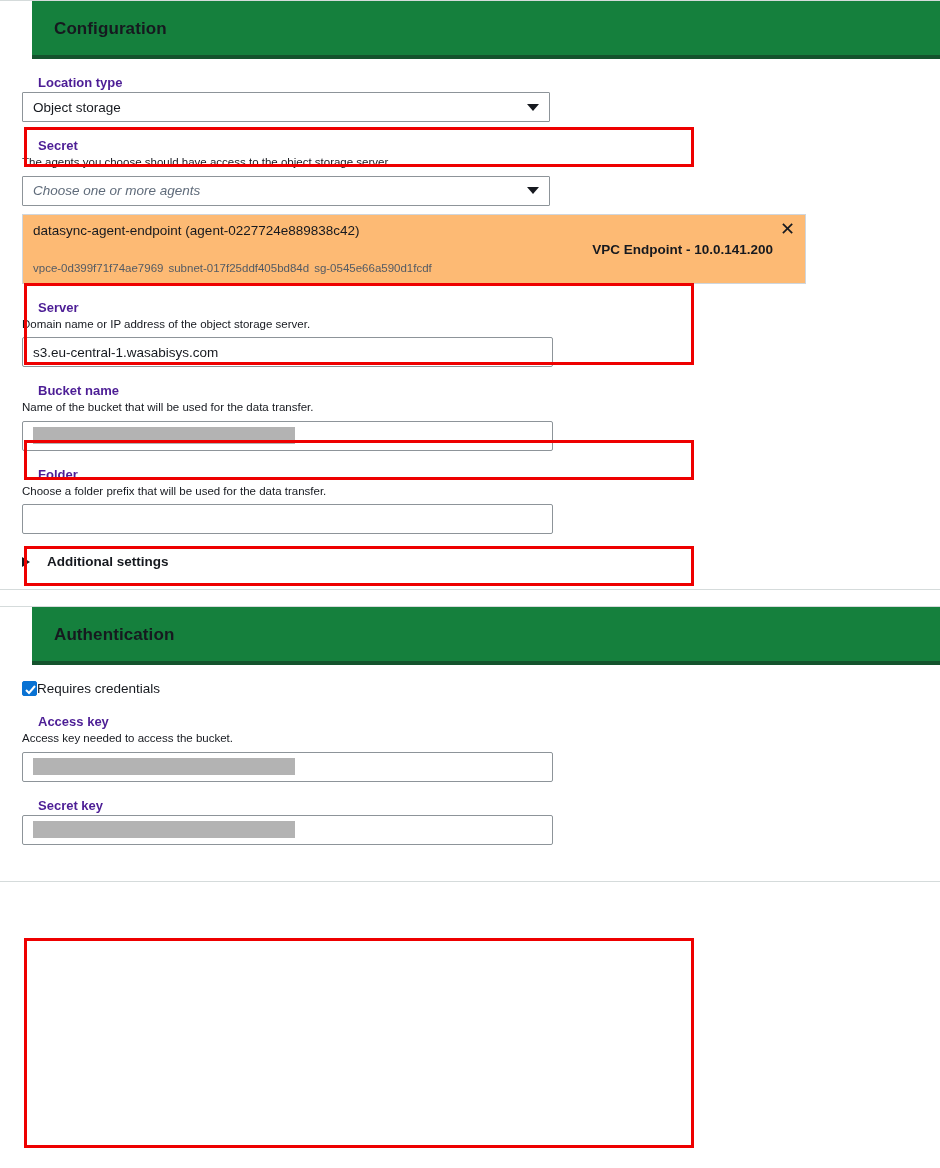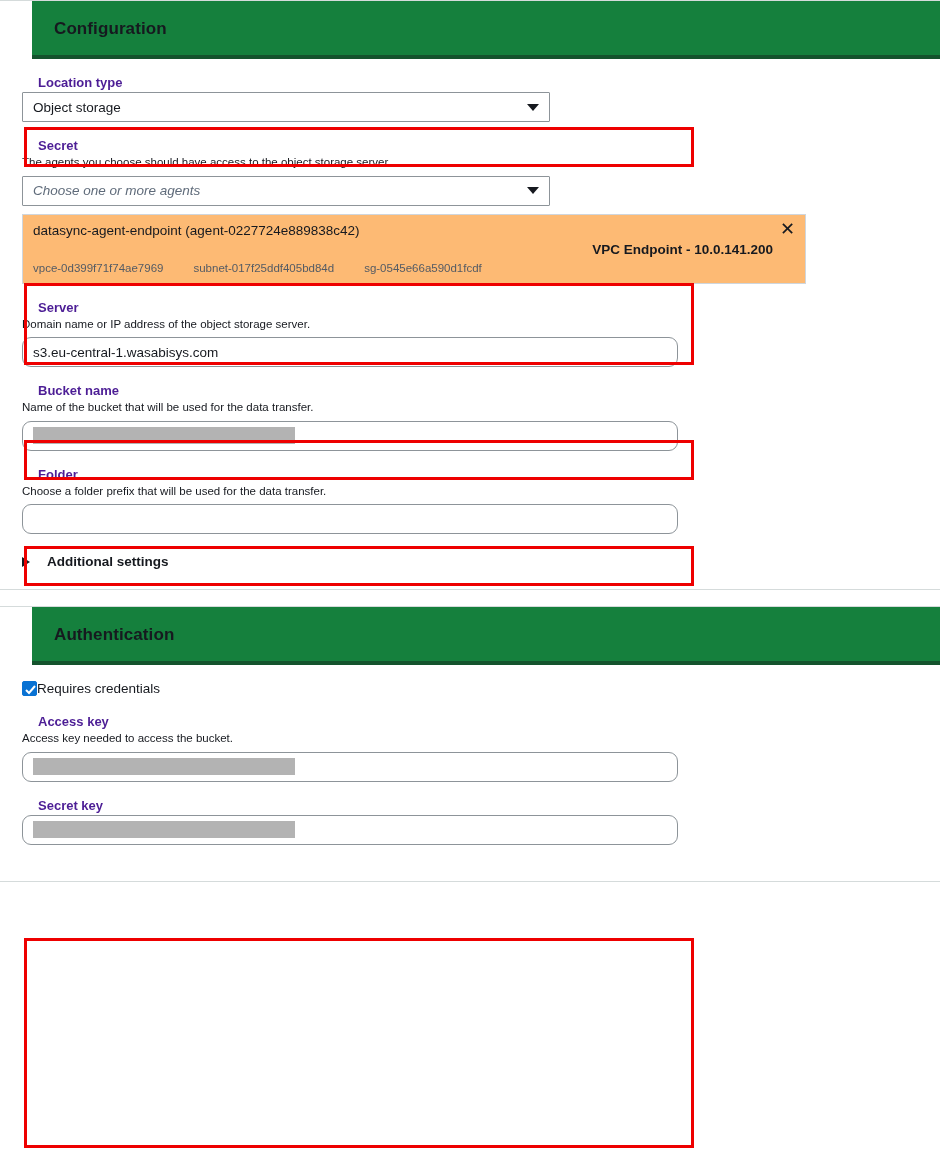--- a/index.html
+++ b/index.html
@@ -55,25 +55,25 @@
     padding-left: 16px;
   }
   .field-desc {
     font-size: 11.5px;
     color: #16191f;
     margin-bottom: 5px;
     display: block;
     line-height: 1.35;
   }
   .input-box {
-    width: 656px;
+    width: 531px;
     height: 30px;
     box-sizing: border-box;
     border: 1px solid #8d9499;
-    border-radius: 9px;
+    border-radius: 2px;
     background: #ffffff;
     display: flex;
     align-items: center;
     padding: 0 10px;
     font-size: 13.5px;
     color: #16191f;
   }
   .select-box {
     width: 528px;
     height: 30px;
@@ -143,21 +143,21 @@
     font-weight: bold;
     color: #16191f;
     margin-top: 4px;
     padding-right: 22px;
   }
   .token-meta {
     margin-top: 5px;
     font-size: 11.5px;
     color: #545b64;
     display: flex;
-    gap: 30px;
+    gap: 5px;
   }
   .expander {
     display: flex;
     align-items: center;
     gap: 17px;
     margin-top: 20px;
   }
   .tri {
     width: 0;
     height: 0;

